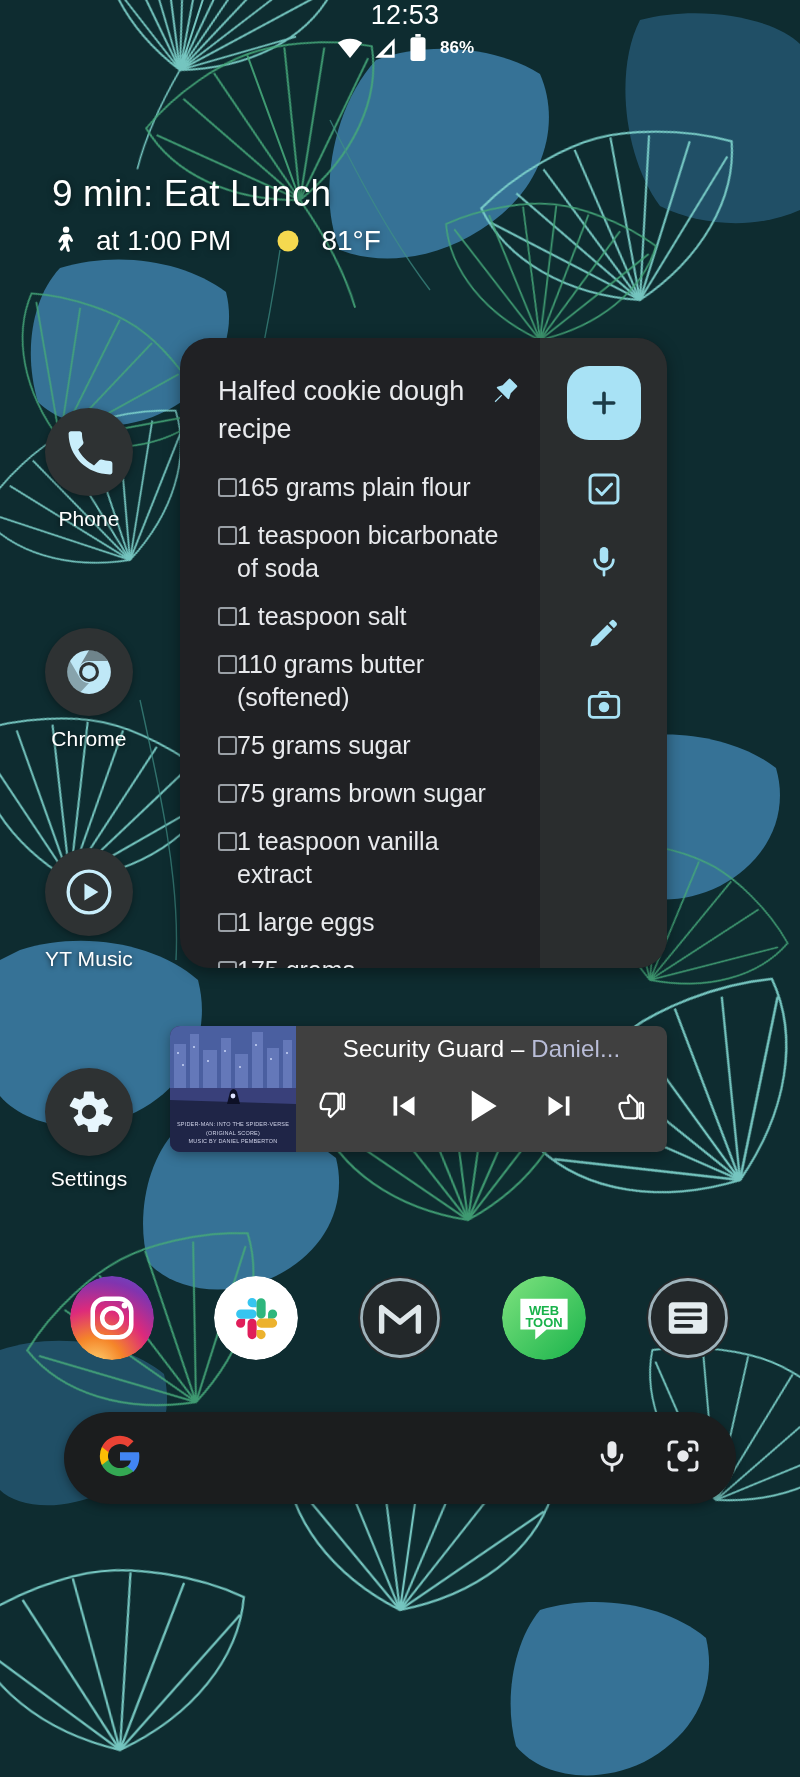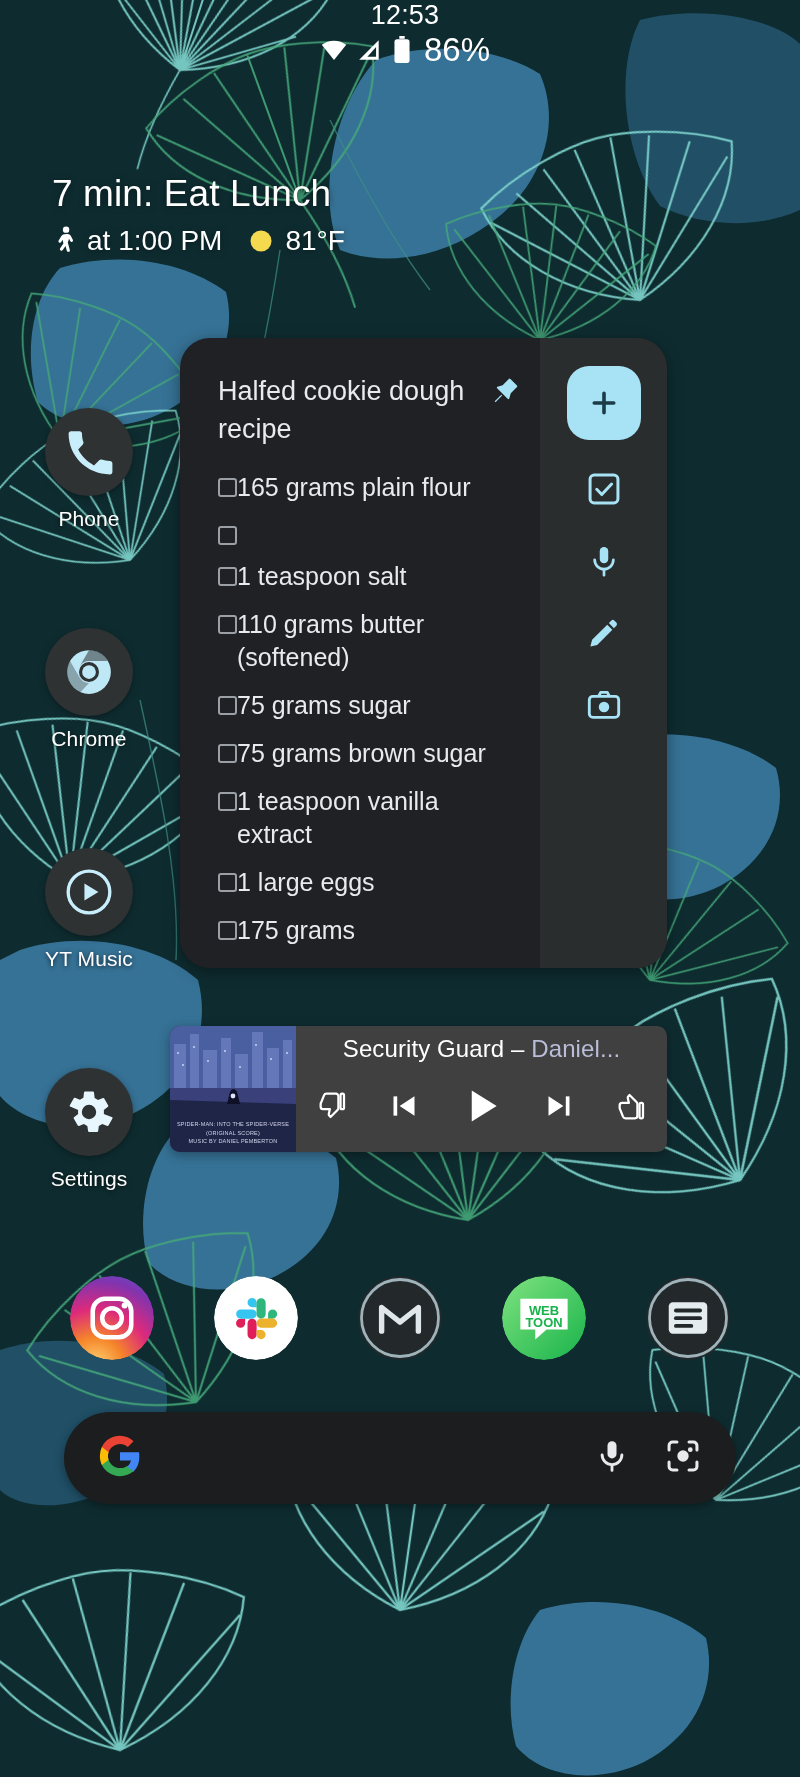--- a/index.html
+++ b/index.html
@@ -16,30 +16,30 @@
   #wallpaper svg { position:absolute; inset:0; width:800px; height:1777px; display:block; }
 
   
   #status-bar {
     position:absolute; top:0; left:0; width:800px; height:62px;
     display:flex; align-items:center; justify-content:space-between;
     padding:0 28px 0 38px; color:#ffffff; z-index:20;flex-direction:column;
   }
   #status-clock { font-size:27px; font-weight:500; letter-spacing:.2px; }
   #status-right { display:flex; align-items:center; gap:9px; }
-  #status-battery-pct { font-size:33px; font-weight:400; margin-left:3px; }
+  #status-battery-pct { font-size:17px; font-weight:700; margin-left:3px; }
 
   
   #at-a-glance {
     position:absolute; top:172px; left:52px; z-index:15; color:#fff;
     text-shadow:0 1px 6px rgba(0,0,0,.5);
   }
   #glance-title { font-size:37px; font-weight:400; letter-spacing:.1px; line-height:1.18; }
   #glance-sub {
-    display:flex; align-items:center; gap:9px; margin-top:9px;
+    display:flex; align-items:center; gap:18px; margin-top:9px;
     font-size:28px; font-weight:400;
   }
   #glance-sub .sep { width:6px; }
 
   
   .app-icon-cell { position:absolute; width:138px; text-align:center; z-index:14; }
   .app-circle {
     width:88px; height:88px; border-radius:50%;
     background:#2e3233; margin:0 auto;
     display:flex; align-items:center; justify-content:center;
@@ -329,21 +329,21 @@
     </svg>
     <svg width="20" height="28" viewBox="0 0 16 26">
       <rect x="5.5" y="0" width="5" height="2.6" fill="#fff"></rect>
       <rect x="1" y="3" width="14" height="22" rx="2.4" fill="#fff"></rect>
     </svg>
     <span id="status-battery-pct">86%</span>
   </div>
 </div>
 
 <div id="at-a-glance">
-  <div id="glance-title">7 min: Eat Lunch</div>
+  <div id="glance-title">9 min: Eat Lunch</div>
   <div id="glance-sub">
     <svg width="26" height="30" viewBox="0 0 24 28">
       <circle cx="13" cy="3.4" r="3" fill="#fff"></circle>
       <path fill="#fff" d="M11.4 7.6c-1.5.2-2.4 1.1-3.2 2.4l-2.1 3.6c-.4.7-.2 1.5.5 1.9.7.4 1.5.2 1.9-.5l1.3-2.2.7 3.6-3 4.4c-.5.7-.3 1.6.4 2 .7.5 1.6.3 2-.4l2.6-3.8 1.2 4.5c.2.8 1 1.2 1.8 1 .8-.2 1.2-1 1-1.8l-1.9-7 1.2-3.3 1 2.1c.3.7 1.2 1 1.9.6.7-.3 1-1.2.6-1.9l-1.7-3.3c-.8-1.5-2.4-2.3-4-2z"></path>
     </svg>
     <span>at 1:00 PM</span>
     <span class="sep"></span>
     <svg width="30" height="30" viewBox="0 0 24 24">
       <circle cx="12" cy="12" r="8.4" fill="#f5d94f"></circle>
     </svg>
@@ -403,20 +403,21 @@
         </svg>
       </div>
     </div>
     <div id="keep-list">
         <div class="keep-item">
           <div class="keep-cb"></div>
           <div class="keep-text">165 grams plain flour</div>
         </div>
         <div class="keep-item">
           <div class="keep-cb"></div>
+          <div class="keep-text">1 teaspoon bicarbonate of soda</div>
         </div>
         <div class="keep-item">
           <div class="keep-cb"></div>
           <div class="keep-text">1 teaspoon salt</div>
         </div>
         <div class="keep-item">
           <div class="keep-cb"></div>
           <div class="keep-text">110 grams butter (softened)</div>
         </div>
         <div class="keep-item">

